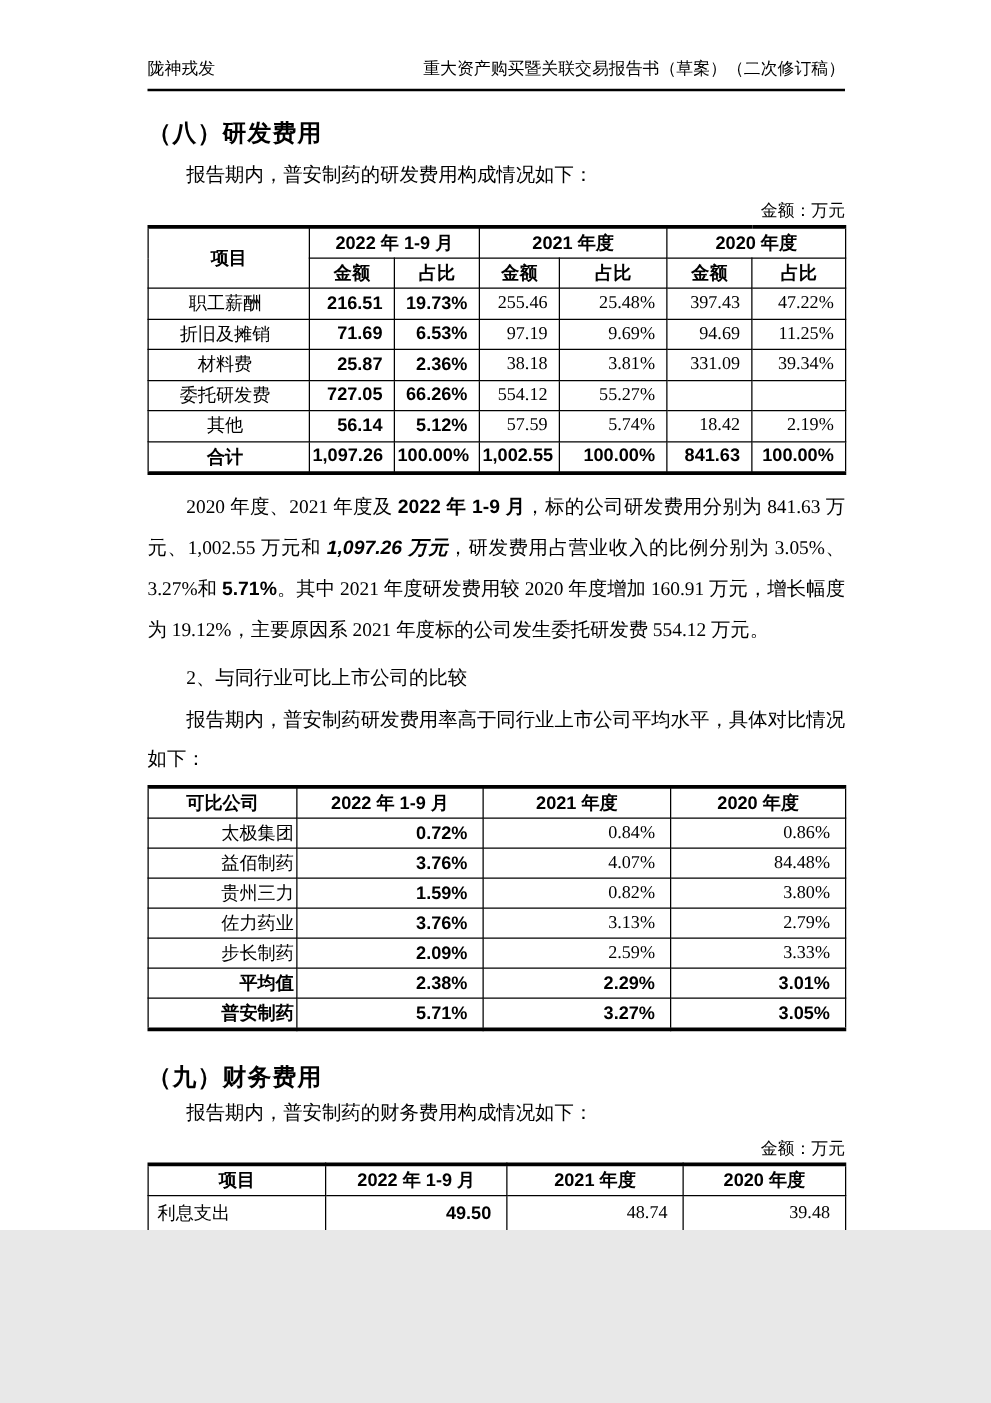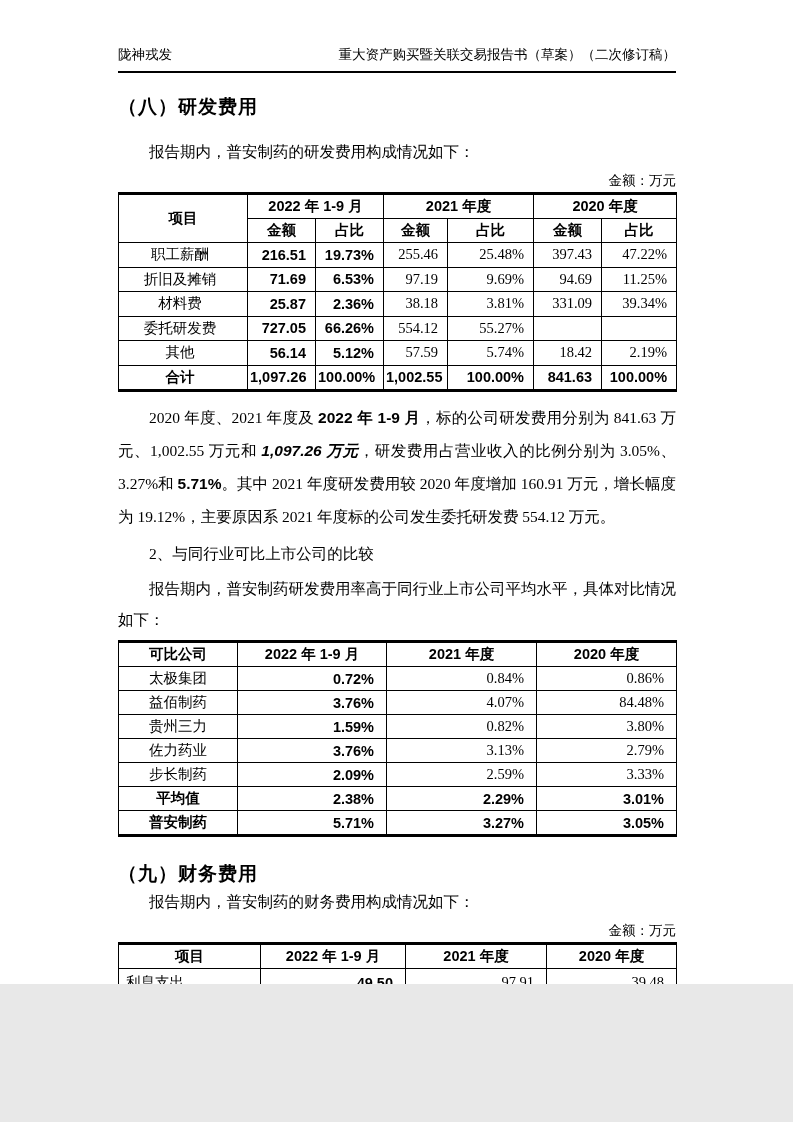--- a/index.html
+++ b/index.html
@@ -11,32 +11,32 @@
   }
   .running-header{
     display:flex;justify-content:space-between;align-items:flex-end;
     font-size:13.5px;padding-bottom:7px;border-bottom:2px solid #000;
   }
   .sec-title{
     font-family:"Liberation Sans","DejaVu Sans",sans-serif;
     font-weight:bold;font-size:19px;margin:21px 0 0 0;letter-spacing:1px;
   }
   .para{font-size:15.5px;margin:0;text-indent:2em;}
-  .intro{margin-top:22px;}
+  .intro{margin-top:10px;}
   .just{text-align:justify;line-height:33px;}
   .unit-label{font-size:13.5px;text-align:right;margin-top:9px;margin-bottom:2px;}
   table{border-collapse:collapse;table-layout:fixed;width:558px;
         border-top:3px solid #000;border-bottom:3px solid #000;margin-top:2px;}
   th,td{border:1px solid #000;font-size:14.5px;height:23px;padding:0 2px;
         overflow:hidden;white-space:nowrap;}
   th{font-family:"Liberation Sans","DejaVu Sans",sans-serif;font-weight:bold;text-align:center;}
   td{text-align:right;padding-right:9px;}
   .t1 td:first-child{text-align:center;padding-right:8px;}
   .t1 td{height:23.5px;}
-  .t2 td:first-child{text-align:center;padding-right:2px;}
+  .t2 td:first-child{text-align:right;padding-right:2px;}
   .t2 td:not(:first-child),.t3 td:not(:first-child){padding-right:12px;}
   .t3 td:first-child{text-align:left;padding-left:7px;}
   .t3 td{height:27px;}
   
   .t1 td:nth-child(2),.t1 td:nth-child(3),
   .t2 td:nth-child(2),.t3 td:nth-child(2),
   .bold-row td{
     font-weight:bold;font-family:"Liberation Sans","DejaVu Sans",sans-serif;
   }
   .analysis{margin-top:9px;}
@@ -237,21 +237,21 @@
         <th>项目</th>
         <th>2022 年 1-9 月</th>
         <th>2021 年度</th>
         <th>2020 年度</th>
       </tr>
     </thead>
     <tbody>
         <tr>
           <td>利息支出</td>
           <td>49.50</td>
-          <td>97.91</td>
+          <td>48.74</td>
           <td>39.48</td>
         </tr>
       </tbody>
   </table>
 
   <div class="page-number">297 / 371</div>
 
 </div>
 
 </body></html>

